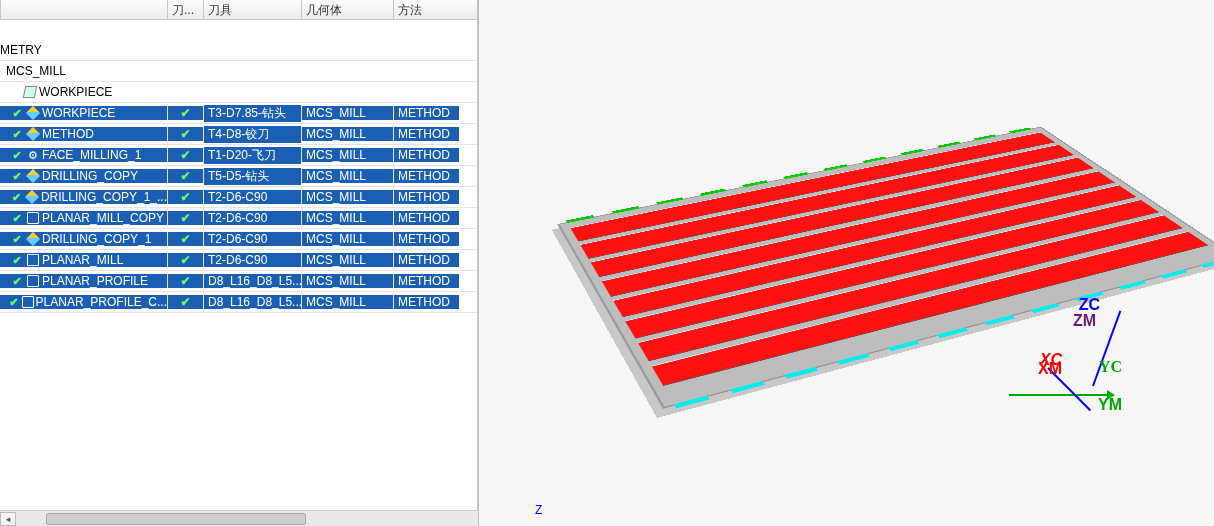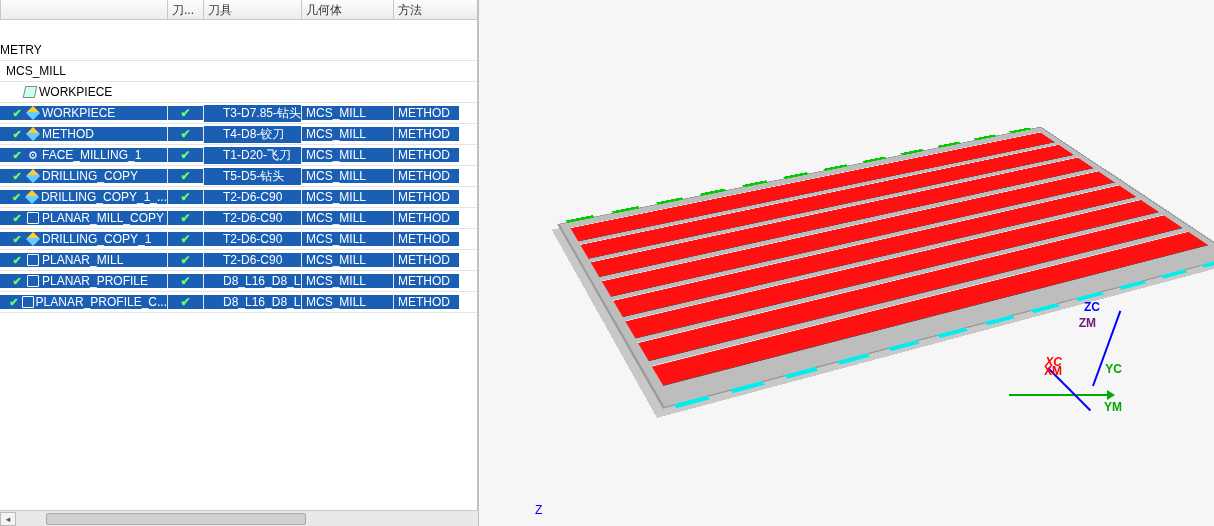--- a/index.html
+++ b/index.html
@@ -43,21 +43,21 @@
   }
   .row {
     display: flex;
     align-items: center;
     height: 21px;
     border-bottom: 1px solid #e4e4e4;
     white-space: nowrap;
   }
   .row .c0 { width: 167px; display:flex; align-items:center; overflow:hidden; }
   .row .c1 { width: 36px; border-left:1px solid #e4e4e4; display:flex; align-items:center; justify-content:center; }
-  .row .c2 { width: 98px; border-left:1px solid #e4e4e4; padding-left:19px; overflow:hidden; }
+  .row .c2 { width: 98px; border-left:1px solid #e4e4e4; padding-left:4px; overflow:hidden; }
   .row .c3 { width: 92px; border-left:1px solid #e4e4e4; padding-left:4px; overflow:hidden; }
   .row .c4 { width: 66px; border-left:1px solid #e4e4e4; padding-left:4px; overflow:hidden; }
   .row.sel .c0,
   .row.sel .c1,
   .row.sel .c2,
   .row.sel .c3,
   .row.sel .c4 { background:#1a5fb4; color:#fff; }
   .row.sel { background:#fff; }
   .row .indent { display:inline-block; }
   .ico {
@@ -102,22 +102,22 @@
   .axis-x{
     position:absolute; right:165px; bottom:98px;
     width:2px; height:60px; background:#00f;
     transform:rotate(-45deg); transform-origin:top;
   }
   .axis-z{
     position:absolute; right:120px; bottom:140px;
     width:2px; height:80px; background:#00f;
     transform:rotate(20deg); transform-origin:bottom;
   }
-  .label{ position:absolute; font-size:12px; font-weight:bold;text-align:center; }
-  .lbl-yc{ right:92px; bottom:150px; color:#0a0; }
+  .label{ position:absolute; font-size:16px; font-weight:bold;text-align:center; }
+  .lbl-yc{ right:92px; bottom:150px; color:#0a0;font-family:Liberation Serif, serif; }
   .lbl-ym{ right:92px; bottom:112px; color:#0a0; }
   .lbl-xc{ right:152px; bottom:157px; color:#f00;font-style:italic; }
   .lbl-xm{ right:152px; bottom:148px; color:#f00; }
   .lbl-zc{ right:114px; bottom:212px; color:#00f; }
   .lbl-zm{ right:118px; bottom:196px; color:#701a75; }
   .mini-z{ position:absolute; left:56px; bottom:9px; color:#00f; font-size:12px; }
   .plate{
     position:absolute; left:120px; top:60px; width:580px; height:360px;
     transform:perspective(1300px) rotateX(62deg) rotateZ(-26deg);
     transform-origin:center center;

